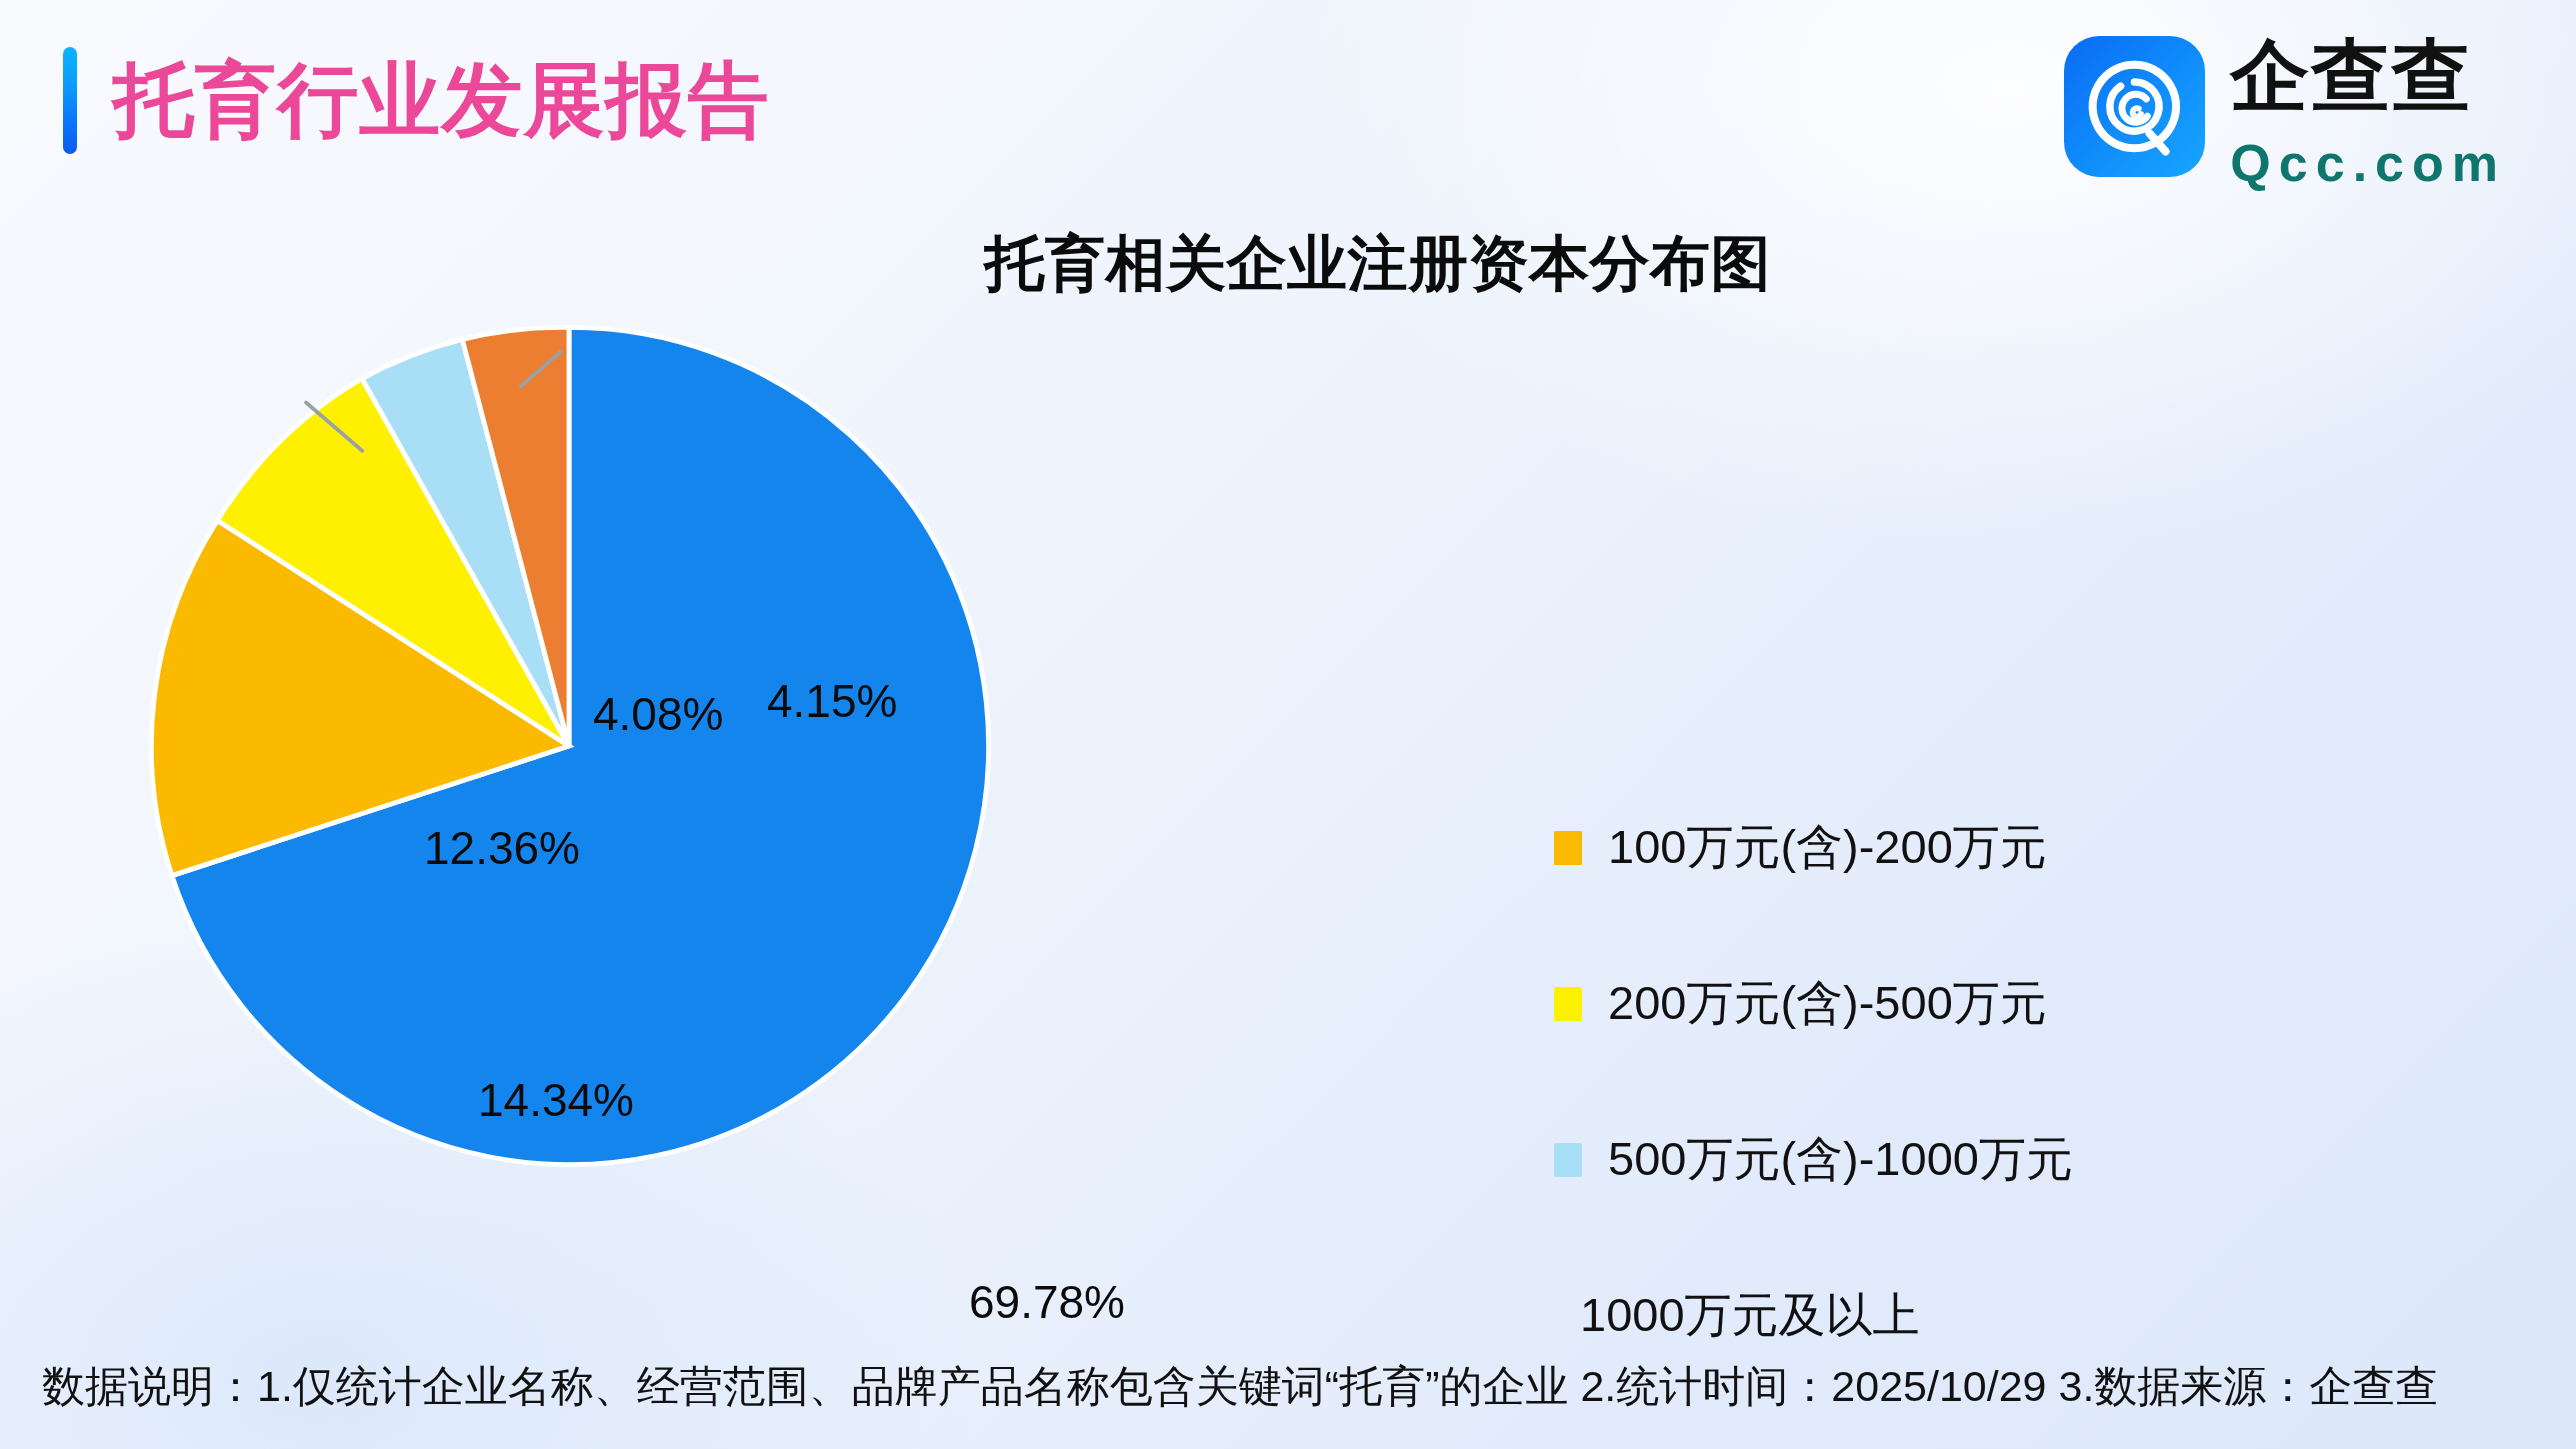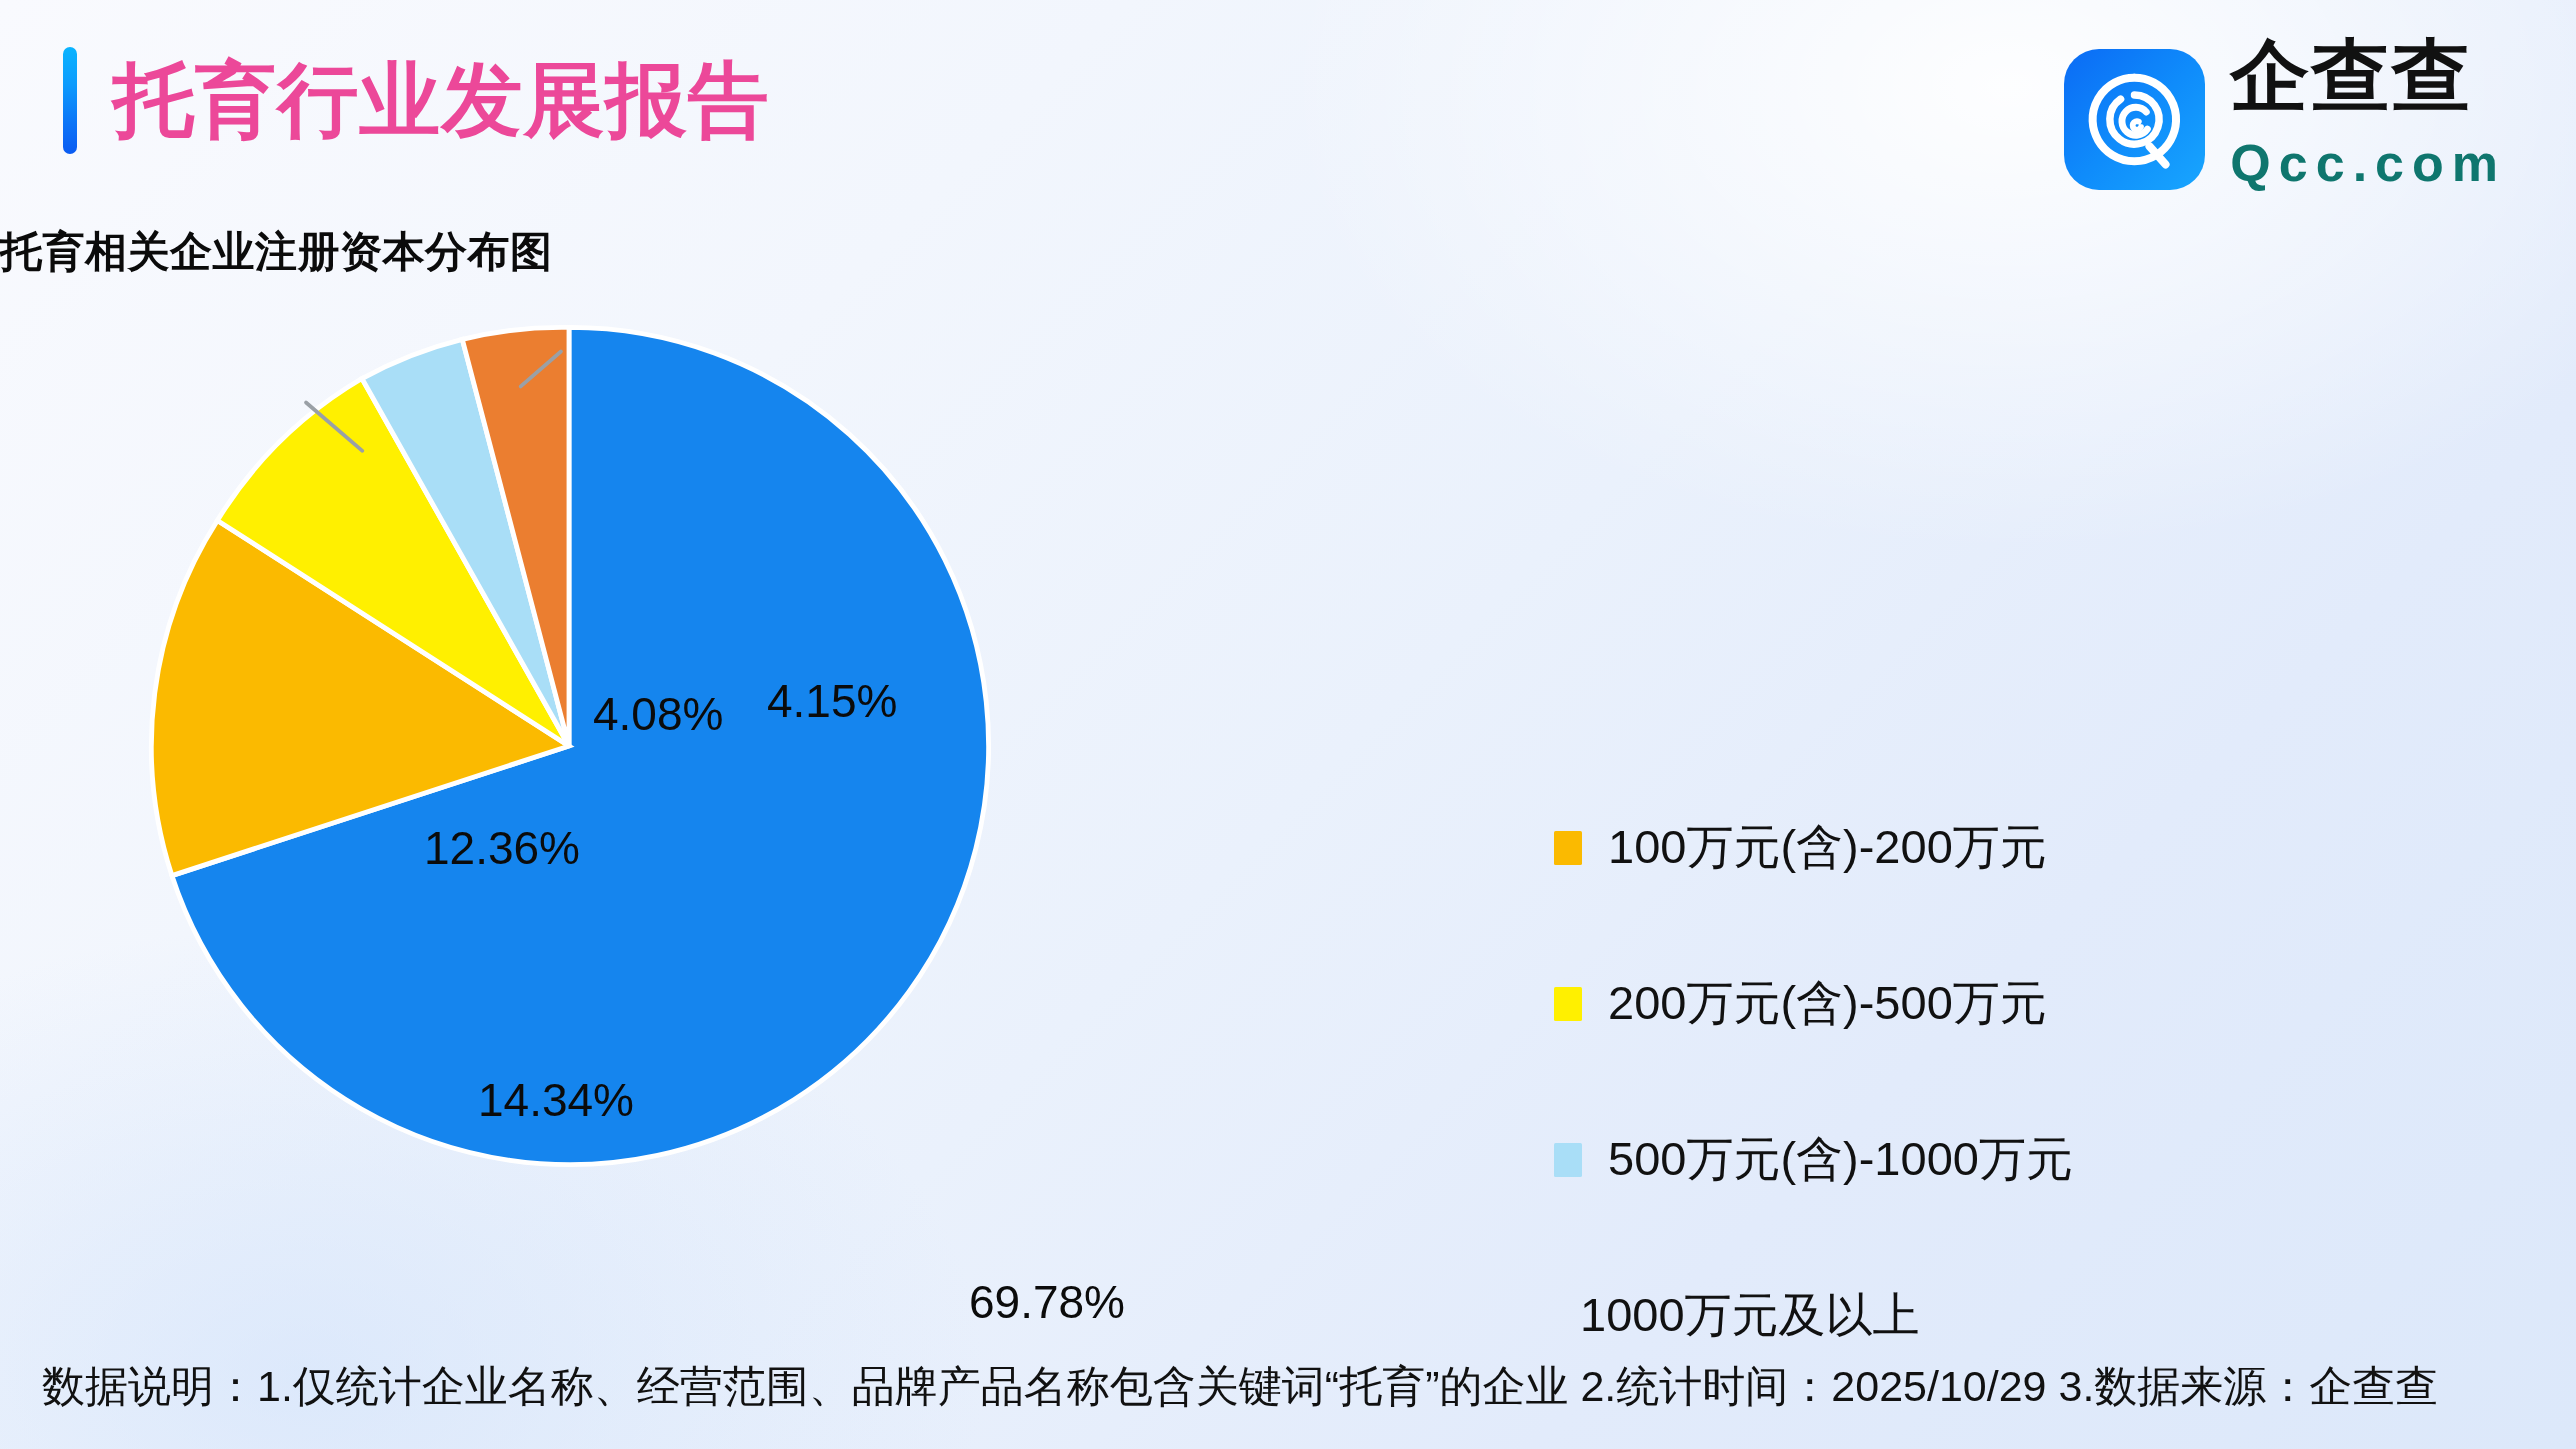--- a/index.html
+++ b/index.html
@@ -54,21 +54,21 @@
     line-height: 1;
     white-space: nowrap;
   }
 
   
   .brand {
     position: absolute;
     right: 70px;
     top: 36px;
     display: flex;
-    align-items: flex-end;
+    align-items: flex-start;
   }
   .brand-mark {
     width: 141px;
     height: 141px;
     border-radius: 35px;
     background: linear-gradient(135deg, #0B6BF5 0%, #0F8CFB 52%, #18A6FE 100%);
     display: flex;
     align-items: center;
     justify-content: center;
     flex: 0 0 auto;
@@ -97,22 +97,22 @@
     margin-top: 19px;
     white-space: nowrap;
   }
 
   
   .chart-title {
     position: absolute;
     top: 224px;
     left: 0;
     width: 1771px;
-    text-align: left;
-    font-size: 42px;
+    text-align: right;
+    font-size: 60px;
     font-weight: bold;
     color: #0B0B0B;
     letter-spacing: 0.5px;
   }
 
   
   .chart-area {
     position: absolute;
     left: 0;
     top: 322px;

